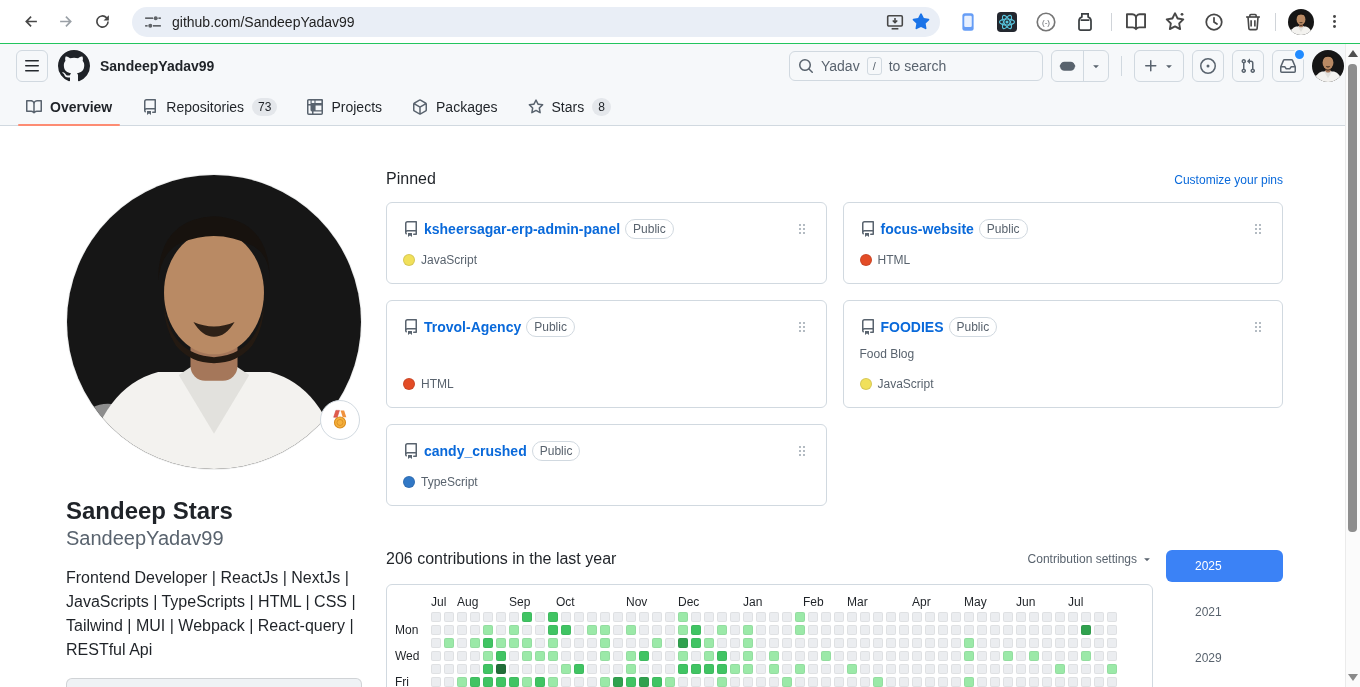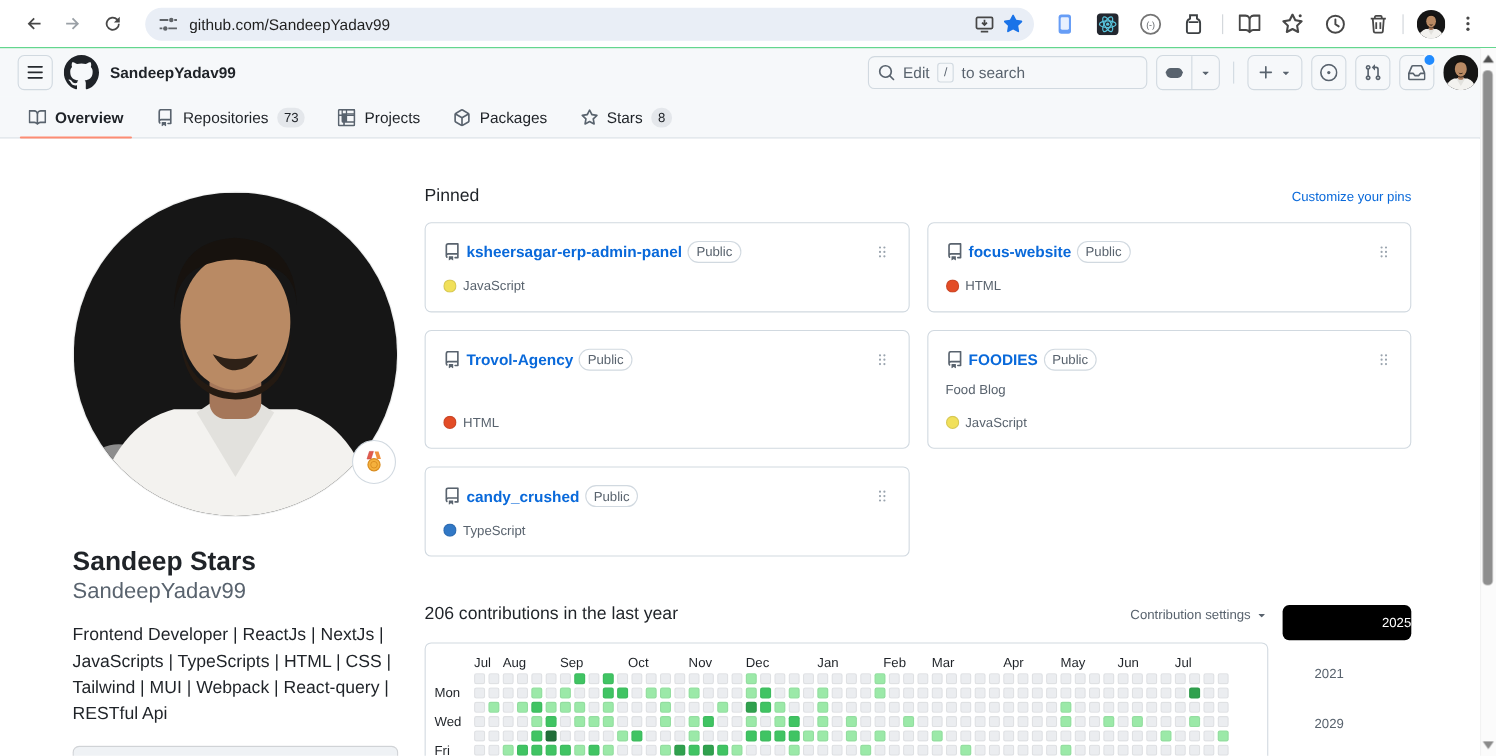--- a/index.html
+++ b/index.html
@@ -111,21 +111,21 @@
   .graph-card { border:1px solid #d1d9e0; border-radius:6px; padding:10px 8px 12px 8px; }
   .months-row { position:relative; height:15px; margin-left:36px; font-size:12px; color:#1f2328; }
   .months-row span { position:absolute; top:0; }
   .cgrid-row { display:flex; align-items:center; height:13px; }
   .cgrid-label { width:36px; font-size:12px; color:#1f2328; flex:0 0 auto; }
   .cell { width:10px; height:10px; border-radius:2px; margin-right:3px; flex:0 0 auto;
           box-shadow:inset 0 0 0 1px rgba(27,31,35,.06); }
   .years-col { width:117px; margin-left:13px; display:flex; flex-direction:column; gap:14px; }
   .year-btn { text-align:left; font-size:12px; padding:9px 0 9px 29px; border:none; border-radius:6px;
               background:transparent; color:#59636e; cursor:pointer; font-family:"Liberation Sans",sans-serif; }
-  .year-btn.active { background:#000000; color:#fff;text-align:right; }
+  .year-btn.active { background:#3b82f6; color:#fff; }
 
   
   .scrollbar { position:fixed; top:44px; right:0; bottom:0; width:15px; background:#fbfbfb;
                border-left:1px solid #ebebeb; }
   .sb-arrow { position:absolute; left:50%; transform:translateX(-50%); width:0; height:0; }
   .sb-arrow.up { top:6px; border-left:5px solid transparent; border-right:5px solid transparent;
                  border-bottom:7px solid #505050; }
   .sb-arrow.down { bottom:6px; border-left:5px solid transparent; border-right:5px solid transparent;
                    border-top:7px solid #8a8a8a; }
   .sb-thumb { position:absolute; top:20px; left:2px; width:9px; height:468px; background:#8e8e8e;
@@ -266,21 +266,21 @@
   <svg class="gh-logo" viewBox="0 0 16 16" fill="#1f2328">
       <path d="M8 0c4.42 0 8 3.58 8 8a8.013 8.013 0 0 1-5.45 7.59c-.4.08-.55-.17-.55-.38 0-.27.01-1.13.01-2.2 0-.75-.25-1.23-.54-1.48 1.78-.2 3.65-.88 3.65-3.95 0-.88-.31-1.59-.82-2.15.08-.2.36-1.02-.08-2.12 0 0-.67-.22-2.2.82-.64-.18-1.32-.27-2-.27-.68 0-1.36.09-2 .27-1.53-1.03-2.2-.82-2.2-.82-.44 1.1-.16 1.92-.08 2.12-.51.56-.82 1.27-.82 2.15 0 3.06 1.86 3.75 3.64 3.95-.23.2-.44.55-.51 1.07-.46.21-1.61.55-2.33-.66-.15-.24-.6-.83-1.23-.82-.67.01-.27.38.01.53.34.19.73.9.82 1.13.16.45.68 1.31 2.69.94 0 .67.01 1.3.01 1.49 0 .21-.15.45-.55.38A7.995 7.995 0 0 1 0 8c0-4.42 3.58-8 8-8Z"></path>
     </svg>
   <span class="gh-user">SandeepYadav99</span>
 
   <div class="gh-right">
     <div class="gh-search">
       <svg width="16" height="16" viewBox="0 0 16 16" fill="#59636e">
           <path d="M10.68 11.74a6 6 0 0 1-7.922-8.982 6 6 0 0 1 8.982 7.922l3.04 3.04a.749.749 0 0 1-.326 1.275.749.749 0 0 1-.734-.215ZM11.5 7a4.499 4.499 0 1 0-8.997 0A4.499 4.499 0 0 0 11.5 7Z"></path>
         </svg>
-      <span>Edit</span>
+      <span>Yadav</span>
       <kbd>/</kbd>
       <span>to search</span>
     </div>
     <div class="icon-btn split">
       <span class="seg">
         <svg width="17" height="17" viewBox="0 0 16 16" fill="none" stroke="#59636e" stroke-width="1.3">
             <rect x="1.7" y="4.2" width="12.6" height="7.2" rx="3.4"></rect>
             <rect x="5" y="6.2" width="1.6" height="3.2" rx="0.8" fill="#59636e" stroke="none"></rect>
             <rect x="9.4" y="6.2" width="1.6" height="3.2" rx="0.8" fill="#59636e" stroke="none"></rect>
             <path d="M2.2 6.5C1.3 6.7 1 7.3 1 8m12.8-1.5c.9.2 1.2.8 1.2 1.5" stroke-width="1"></path>
@@ -530,21 +530,21 @@
               <svg width="12" height="12" viewBox="0 0 16 16">
                   <path d="m4.427 7.427 3.396 3.396a.25.25 0 0 0 .354 0l3.396-3.396A.25.25 0 0 0 11.396 7H4.604a.25.25 0 0 0-.177.427Z"></path>
                 </svg>
             </button>
           </div>
           <div class="graph-card">
             <div class="months-row">
                 <span style="left: 0px;">Jul</span>
                 <span style="left: 26px;">Aug</span>
                 <span style="left: 78px;">Sep</span>
-                <span style="left: 140px;">Oct</span>
+                <span style="left: 125px;">Oct</span>
                 <span style="left: 195px;">Nov</span>
                 <span style="left: 247px;">Dec</span>
                 <span style="left: 312px;">Jan</span>
                 <span style="left: 372px;">Feb</span>
                 <span style="left: 416px;">Mar</span>
                 <span style="left: 481px;">Apr</span>
                 <span style="left: 533px;">May</span>
                 <span style="left: 585px;">Jun</span>
                 <span style="left: 637px;">Jul</span>
               </div>

